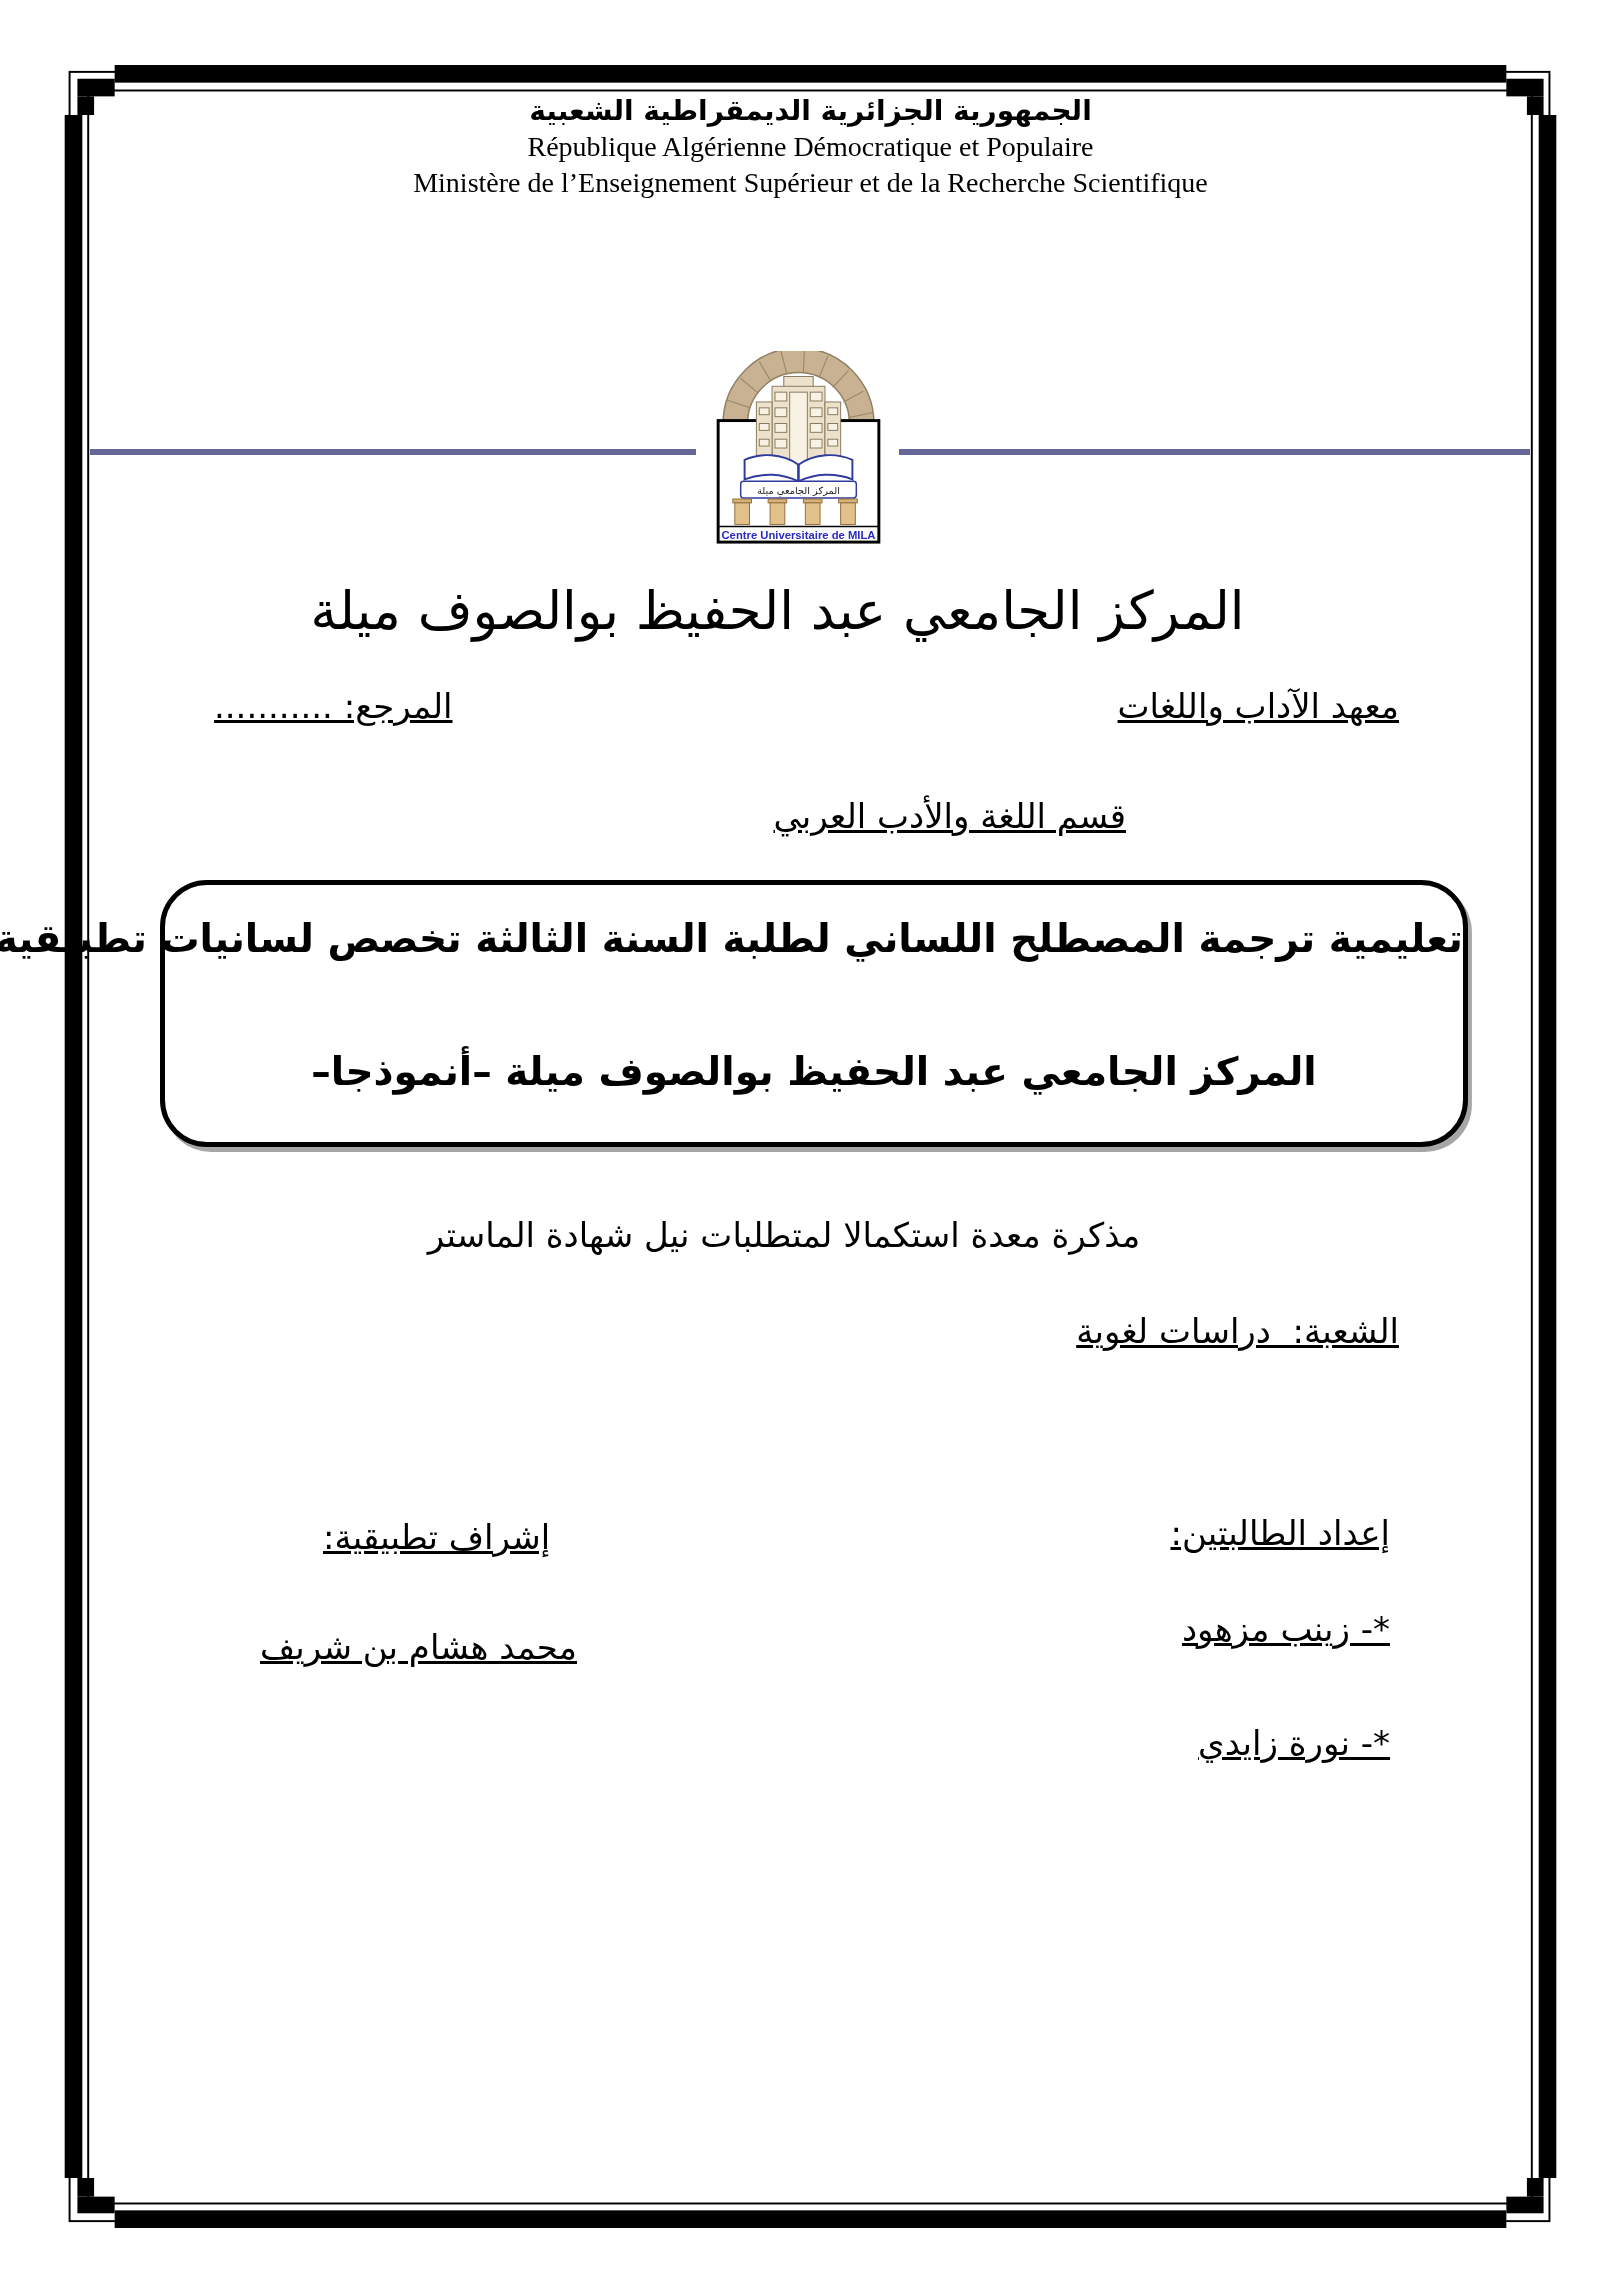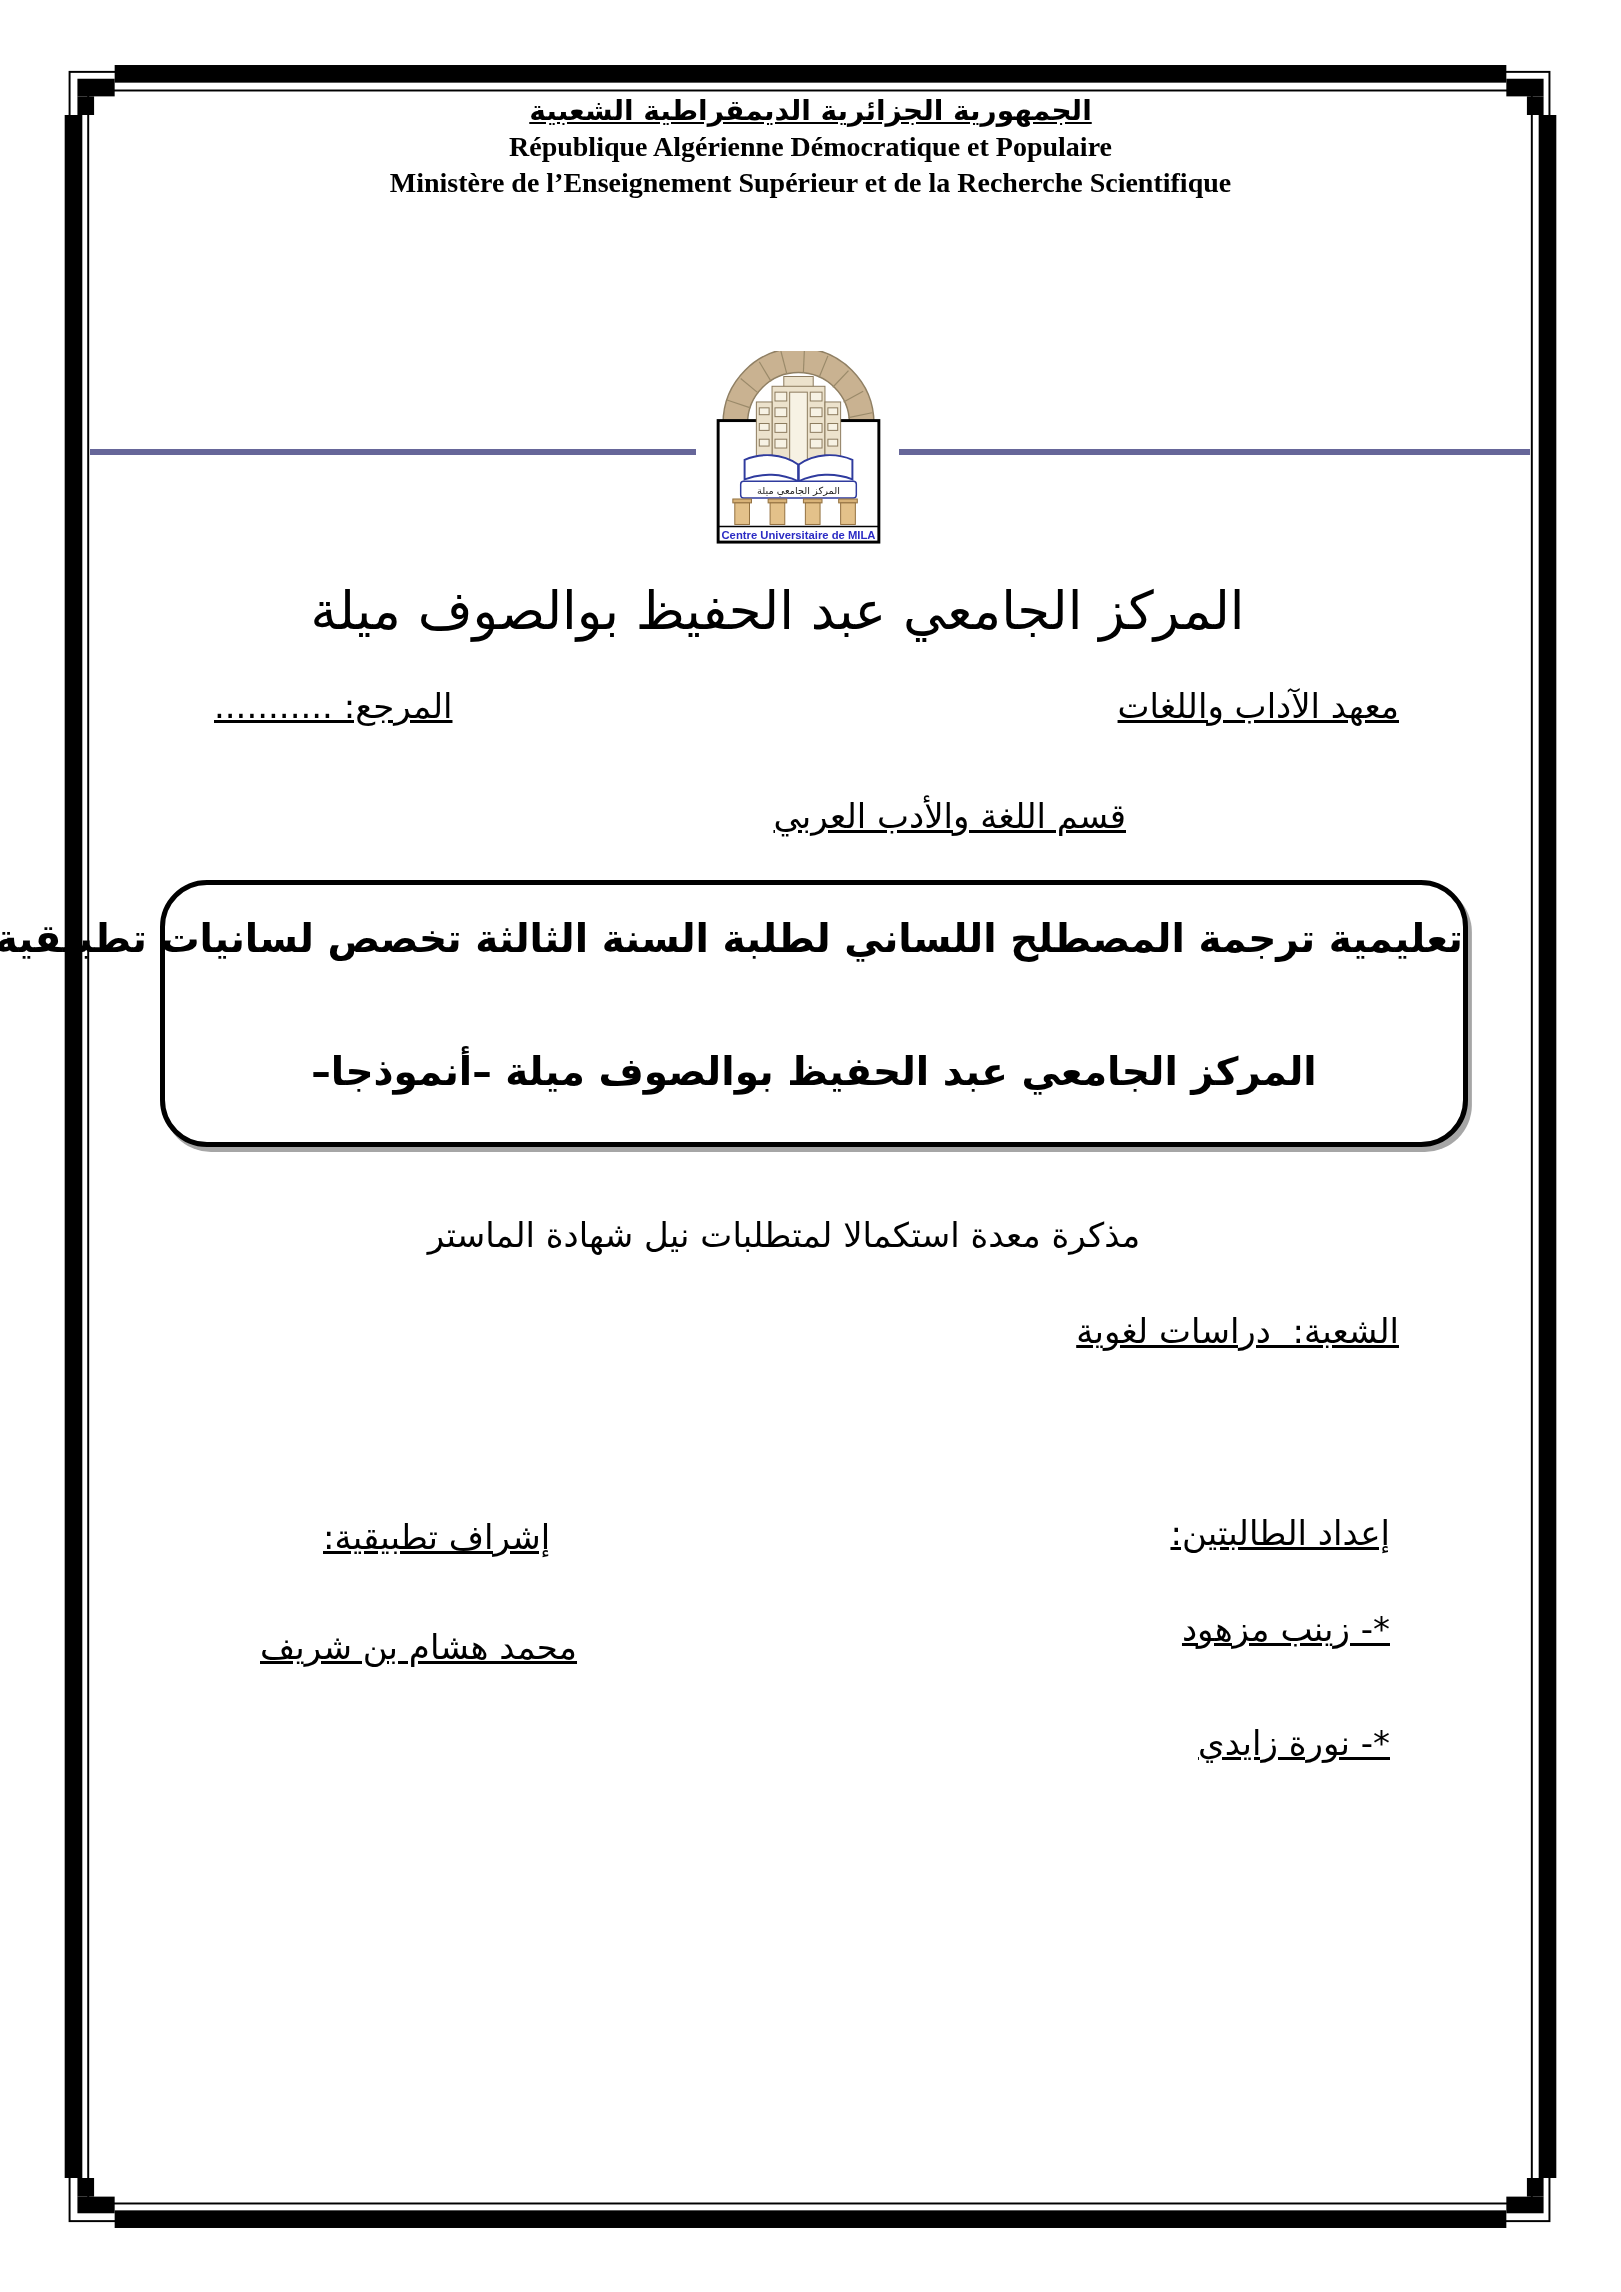--- a/index.html
+++ b/index.html
@@ -7,22 +7,22 @@
     position:relative;
     width:1621px;height:2293px;
     background:#ffffff;
     color:#000;
     font-family:"DejaVu Sans",sans-serif;
     overflow:hidden;
   }
   .abs{position:absolute;}
   
   .header-block{top:92px;left:0;width:100%;text-align:center;}
-  .h-ar{font-size:28px;font-weight:bold;line-height:37px;direction:rtl;text-decoration:underline;}
-  .h-fr{font-size:28px;font-weight:bold;line-height:36px;font-family:"Liberation Serif",serif;}
+  .h-ar{font-size:28px;font-weight:bold;line-height:37px;direction:rtl;}
+  .h-fr{font-size:28px;font-weight:normal;line-height:36px;font-family:"Liberation Serif",serif;}
   
   .hline{position:absolute;top:449px;height:5.9px;background:#666699;}
   .hline-left{left:90px;width:606px;}
   .hline-right{left:899px;width:631px;}
   
   .uni-title{top:580px;left:0;width:1555px;text-align:center;font-size:53px;direction:rtl;white-space:nowrap;}
   
   .row-text{font-size:34px;direction:rtl;white-space:nowrap;text-decoration:underline;}
   .institute{top:686px;right:222px;}
   .reference{top:686px;left:214px;}

